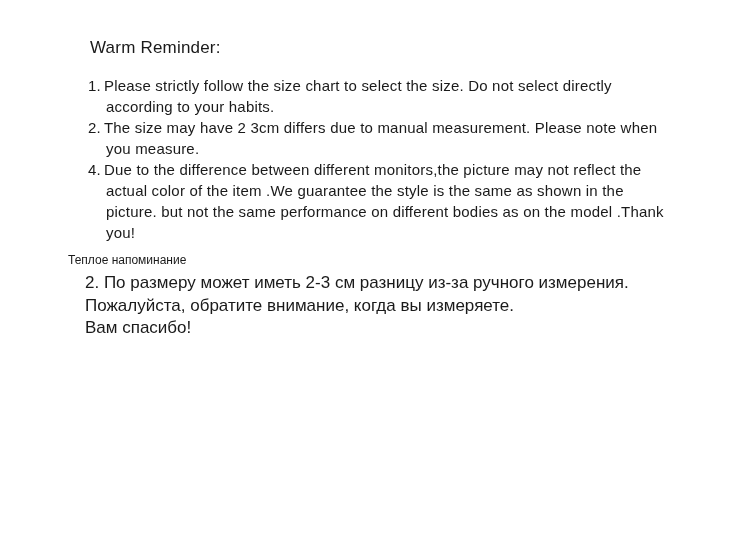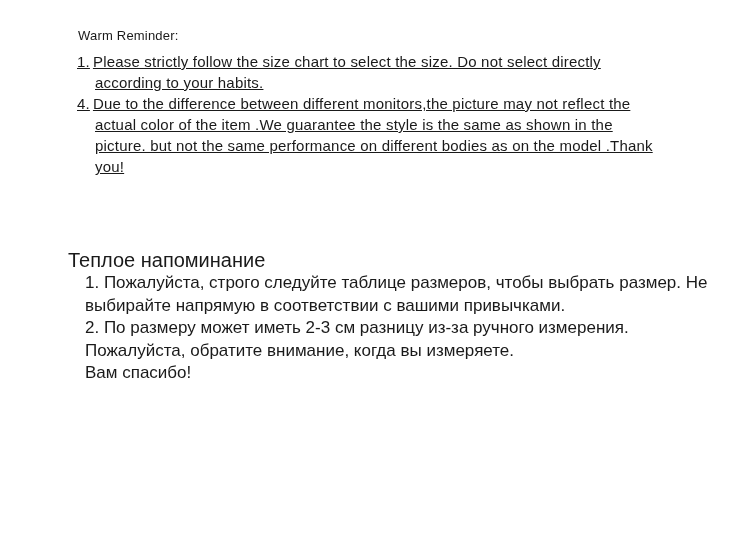--- a/index.html
+++ b/index.html
@@ -20,28 +20,27 @@
     position: absolute;
     left: 73px;
     top: 20px;
     width: 600px;
     font-family: "Liberation Sans", "DejaVu Sans", sans-serif;
     font-size: 15px;
     line-height: 21px;
     letter-spacing: 0.2px;
   }
   .en-title {
-    margin: 5px;
-    font-size: 13px;
+    margin: 17px;
+    font-size: 17px;
     font-weight: 400;
   }
   .en-items {
-    margin-left: 4px;
+    margin-left: 15px;
     width: 585px;
-    text-decoration: underline;
   }
   .en-item {
     padding-left: 18px;
     text-indent: -18px;
     margin: 0;
   }
   .en-item .num {
     margin-right: 3px;
   }
   .en-highlight {
@@ -53,21 +52,21 @@
     position: absolute;
     left: 68px;
     top: 248px;
     width: 660px;
     font-family: "Liberation Sans", "DejaVu Sans", sans-serif;
     font-size: 17px;
     line-height: 22.5px;
   }
   .ru-title {
     margin: 0;
-    font-size: 20px;
+    font-size: 12px;
     font-weight: 400;
     line-height: 24px;
   }
   .ru-items {
     margin-left: 17px;
     width: 648px;
   }
   .ru-item {
     margin: 0;
   }
@@ -80,24 +79,24 @@
     display: block;
   }
 </style>
 </head>
 <body>
 
 <div class="en-section">
   <h2 class="en-title">Warm Reminder:</h2>
   <div class="en-items">
     <p class="en-item"><span class="num">1.</span><span>Please strictly follow the size chart to select the size. Do not select directly according to your habits.</span></p>
+    <p class="en-item"><span class="num">2.</span><span>The size may have 2 3cm differs due to manual measurement. Please note when you measure.</span></p>
     <p class="en-item"><span class="num">4.</span><span>Due to the difference between different monitors,the picture may not reflect the actual color of the item .We guarantee the style is the same as shown in the picture. but not the same performance on different bodies as on the model .Thank you!</span></p>
   </div>
 </div>
 
 <div class="ru-section">
   <h2 class="ru-title">Теплое напоминание</h2>
   <div class="ru-items">
-    <p class="ru-item"><span>1. Пожалуйста, строго следуйте таблице размеров, чтобы выбрать размер. Не выбирайте напрямую в соответствии с вашими привычками.</span></p>
     <p class="ru-item"><span>2. По размеру может иметь 2-3 см разницу из-за ручного измерения. Пожалуйста, обратите внимание, когда вы измеряете.</span></p>
     <p class="ru-item"><span class="ru-closing">Вам спасибо!</span></p>
   </div>
 </div>
 
 </body></html>

